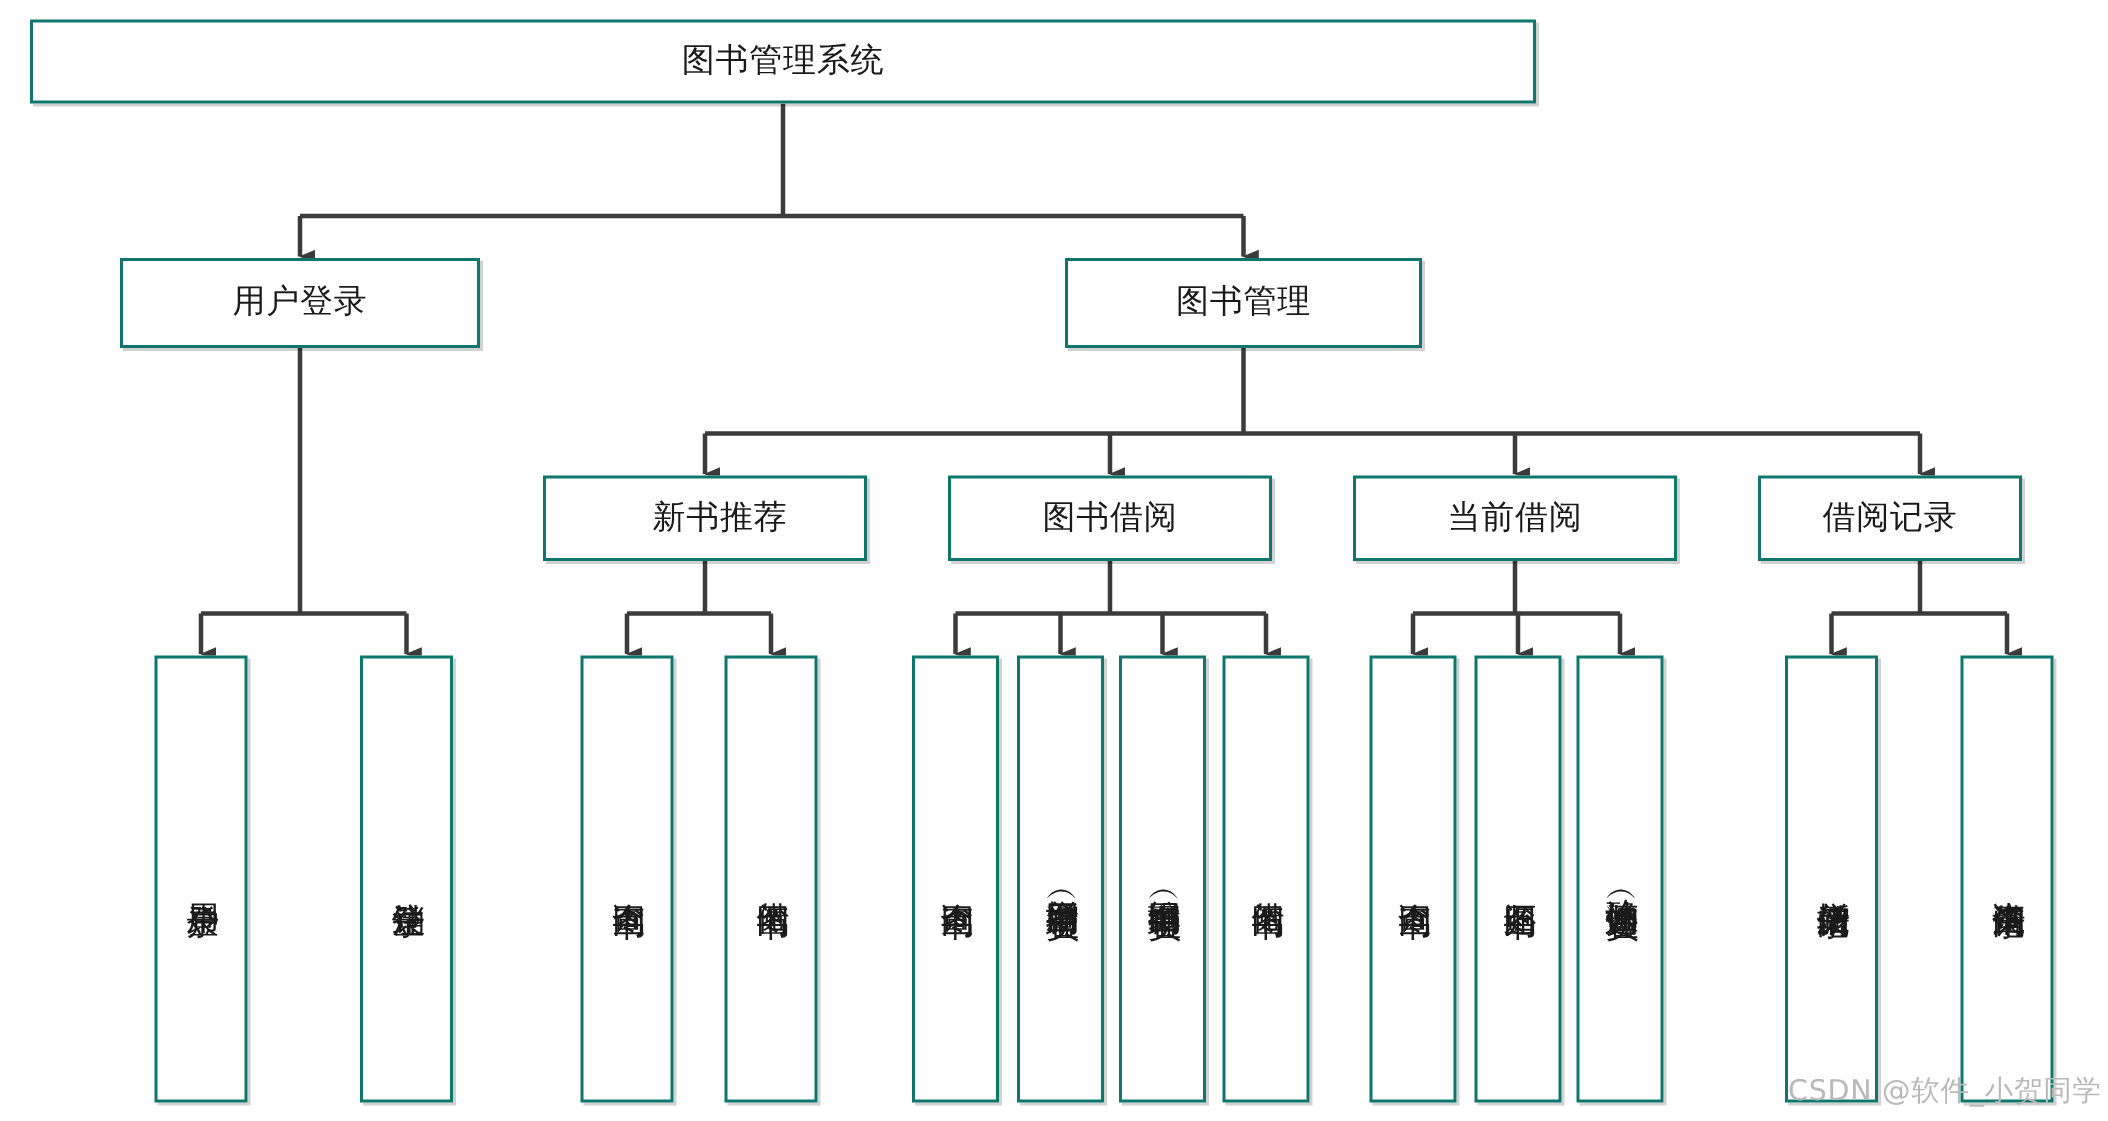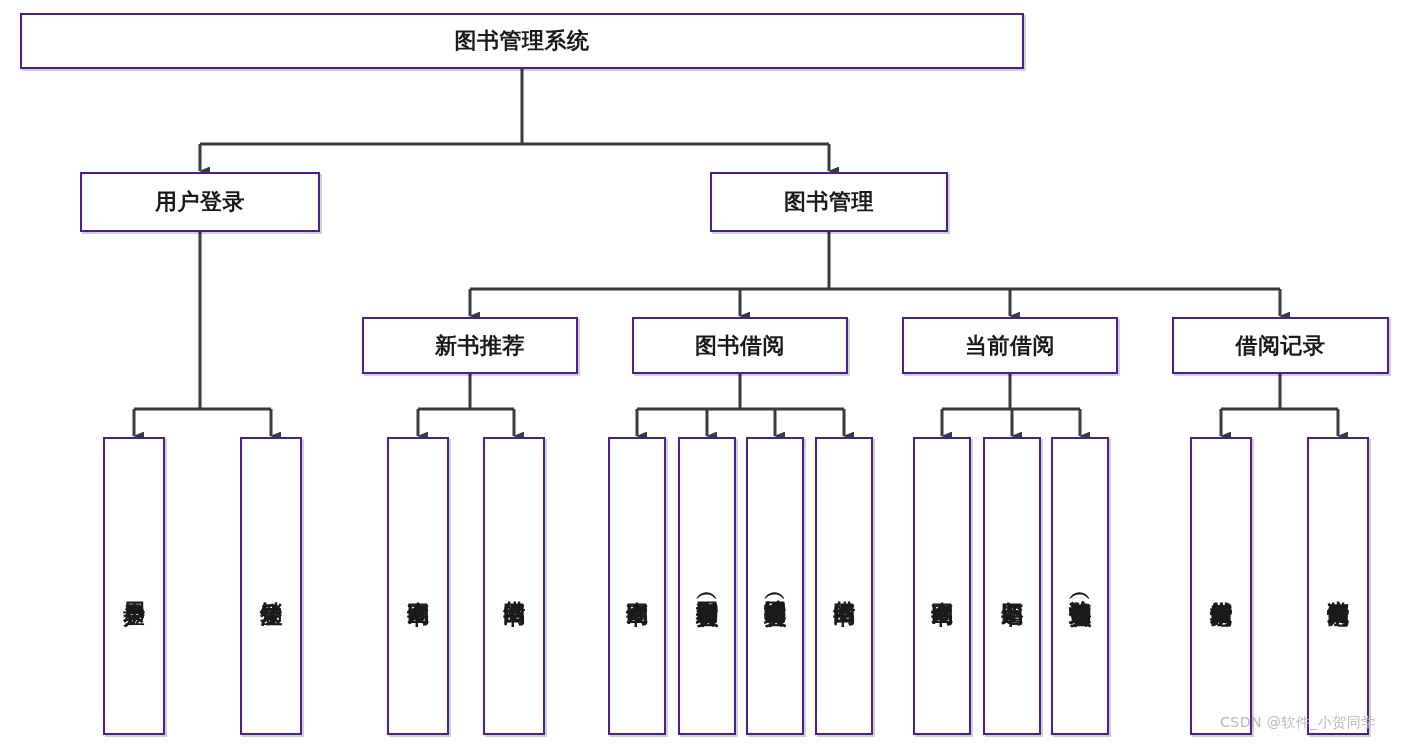--- a/index.html
+++ b/index.html
@@ -21,27 +21,26 @@
     position: absolute;
     left: 0;
     top: 0;
     width: 1405px;
     height: 747px;
   }
   .node-box {
     position: absolute;
     box-sizing: border-box;
     background: #ffffff;
-    border: 2px solid #4c1d95;
+    border: 2px solid #0f766e;
     box-shadow: 2px 2px 0 rgba(0,0,0,0.18);
     display: flex;
     align-items: center;
     justify-content: center;
     overflow: hidden;
-    font-weight: bold;
   }
   .node-label-h {
     font-size: 22px;
     color: #1a1a1a;
     line-height: 1.15;
     letter-spacing: 0.5px;
     white-space: nowrap;
     text-align: center;
   }
   .node-label-v {
@@ -50,26 +49,25 @@
     line-height: 1.30;
     letter-spacing: 1px;
     writing-mode: vertical-rl;
     text-orientation: upright;
     text-align: center;
     white-space: nowrap;
     padding: 2px 0;
   }
   .watermark {
     position: absolute;
-    font-size: 14px;
+    font-size: 19px;
     color: #b9b9b9;
     white-space: nowrap;
     letter-spacing: 0.5px;
     pointer-events: none;
-    padding-left: 28px;
   }
 </style>
 </head>
 <body>
 
 <div id="canvas-root">
 
   <svg id="diagram-svg" viewBox="0 0 1405 747" xmlns="http://www.w3.org/2000/svg">
     <defs>
       <marker id="arrowhead" markerWidth="9" markerHeight="11" refX="4.5" refY="10.2" orient="auto" markerUnits="userSpaceOnUse">
@@ -127,21 +125,21 @@
 
   <div class="node-box" style="left: 362px; top: 317px; width: 216px; height: 57px; padding-left: 20px;">
     <span class="node-label-h">新书推荐</span>
   </div>
   <div class="node-box" style="left: 902px; top: 317px; width: 216px; height: 57px;">
     <span class="node-label-h">当前借阅</span>
   </div>
   <div class="node-box" style="left: 632px; top: 317px; width: 216px; height: 57px;">
     <span class="node-label-h">图书借阅</span>
   </div>
-  <div class="node-box" style="left: 1172px; top: 317px; width: 217px; height: 57px;">
+  <div class="node-box" style="left: 1172px; top: 317px; width: 176px; height: 57px;">
     <span class="node-label-h">借阅记录</span>
   </div>
 
   <div class="node-box" style="left: 103px; top: 437px; width: 62px; height: 298px;">
     <span class="node-label-v">用户登录</span>
   </div>
   <div class="node-box" style="left: 240px; top: 437px; width: 62px; height: 298px;">
     <span class="node-label-v">注销登录</span>
   </div>
 

